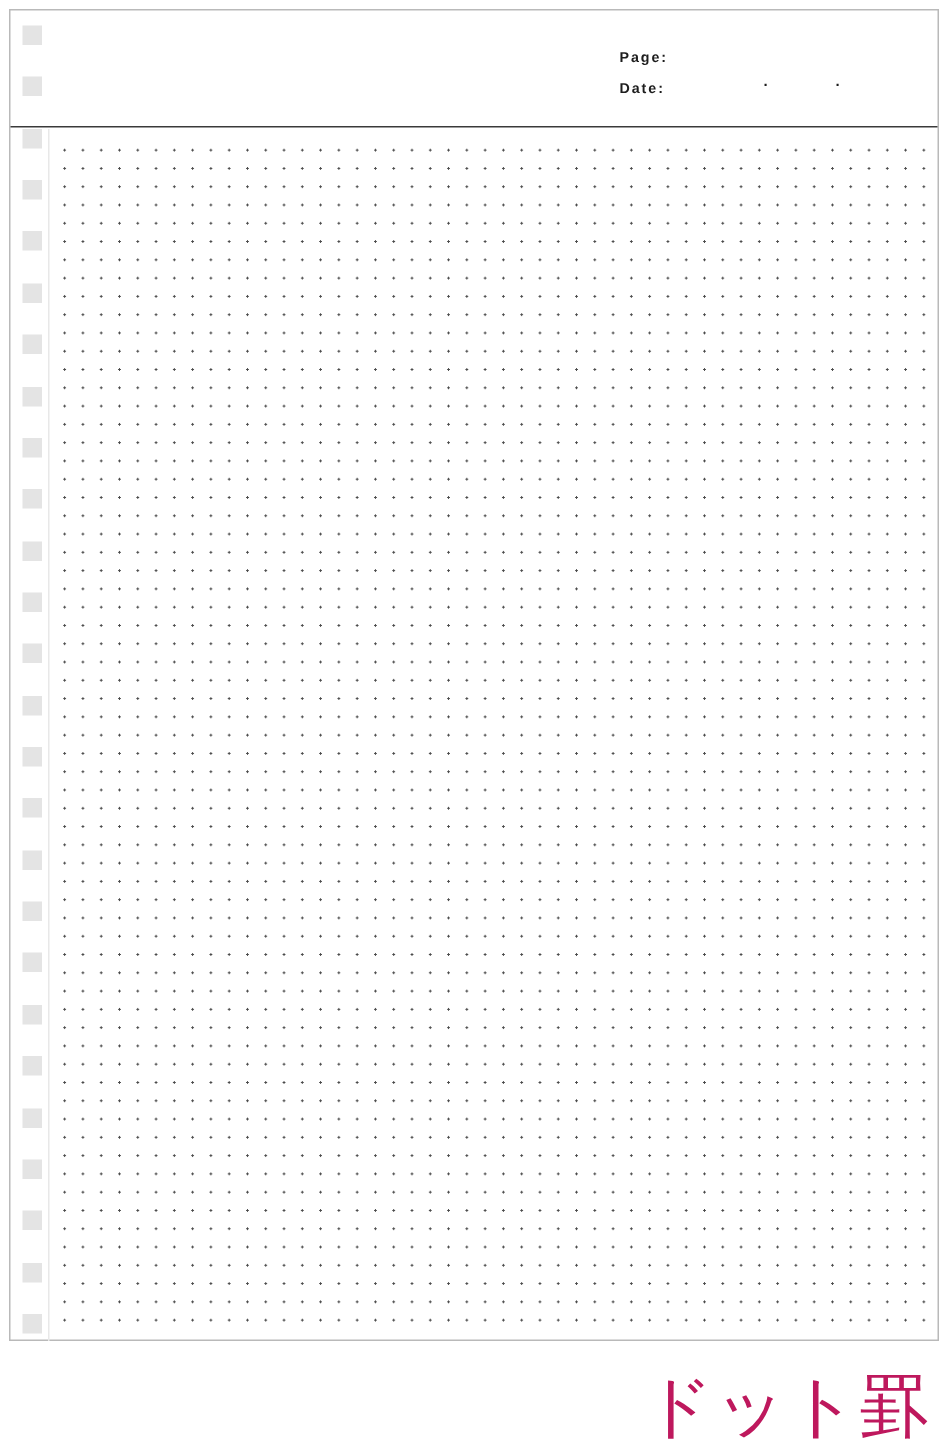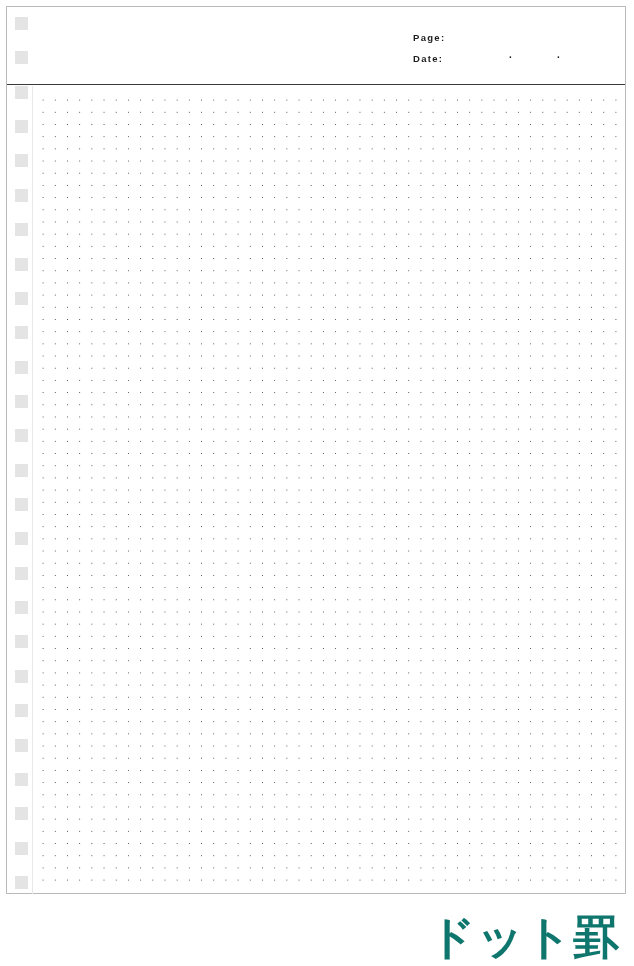--- a/index.html
+++ b/index.html
@@ -128,22 +128,22 @@
     border-left: 1px solid #e8e8e8;
   }
 
   
   .brand-label {
     position: absolute;
     right: 14px;
     bottom: 6px;
     font-family: "DejaVu Sans", sans-serif;
     font-size: 46px;
-    font-weight: bold;
-    color: #0f766e;
+    font-weight: normal;
+    color: #be185d;
     letter-spacing: 1px;
     line-height: 1;
     white-space: nowrap;
   }
 </style>
 </head>
 <body>
 
 <div id="page">
 

